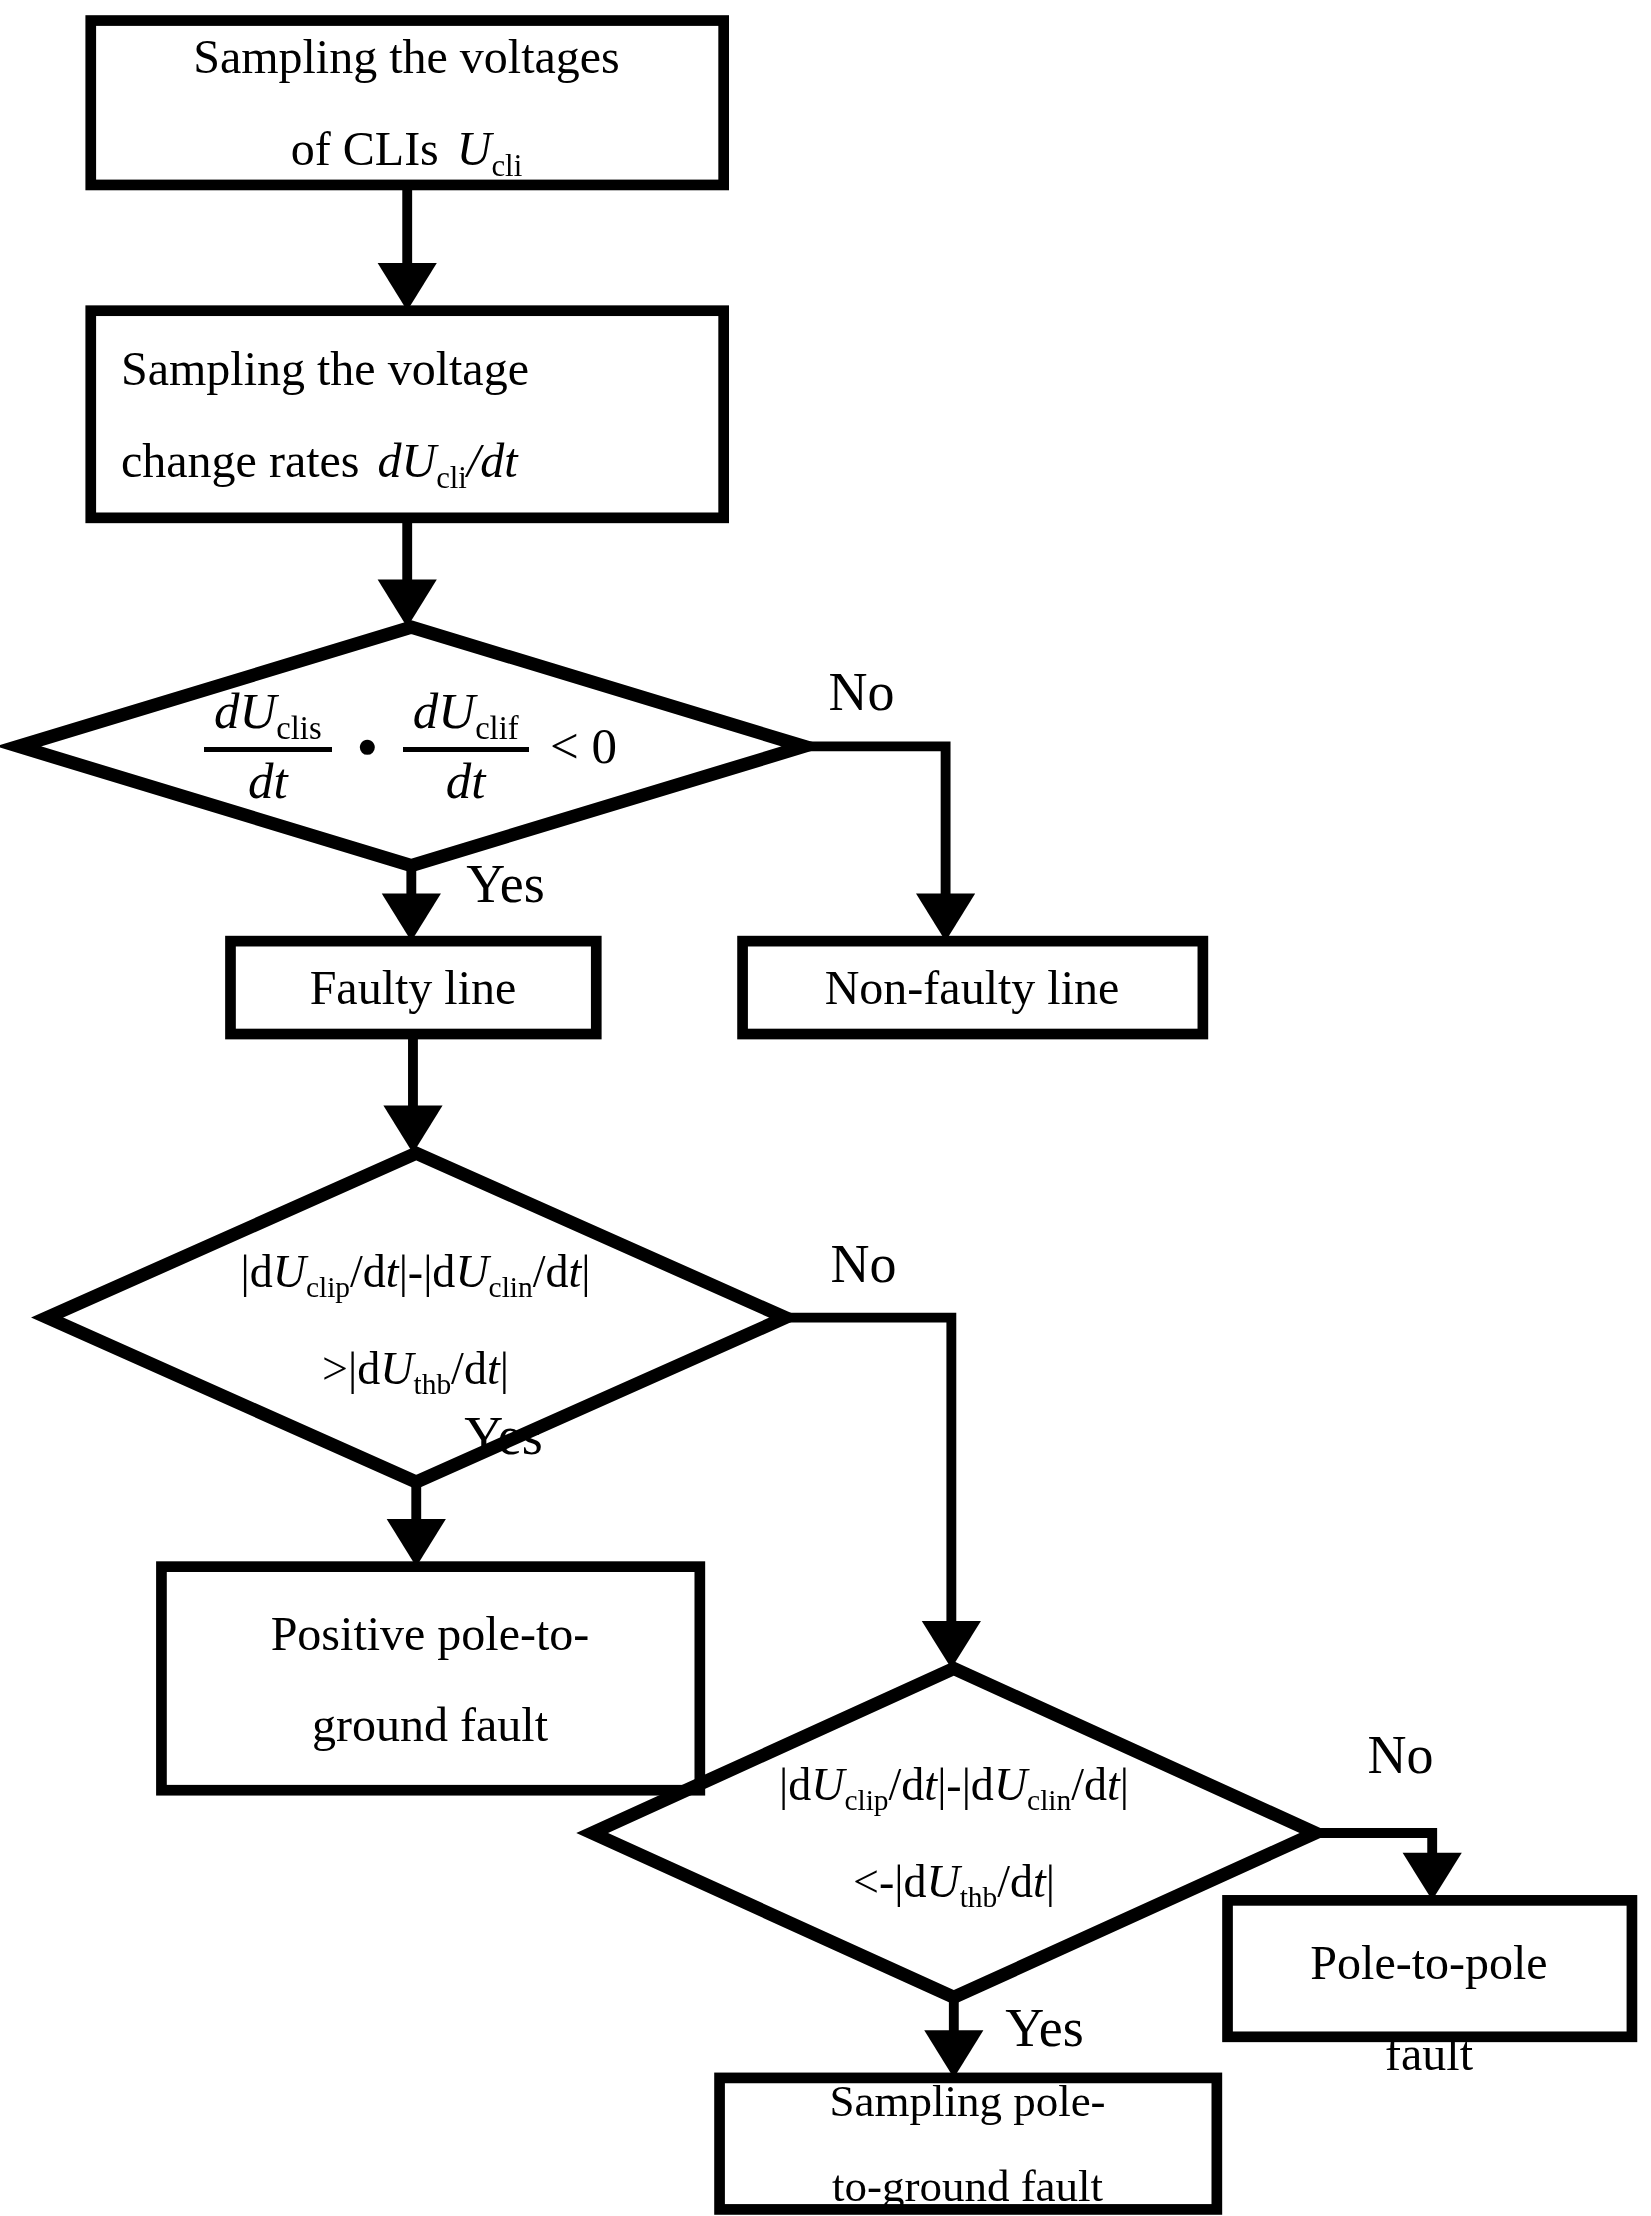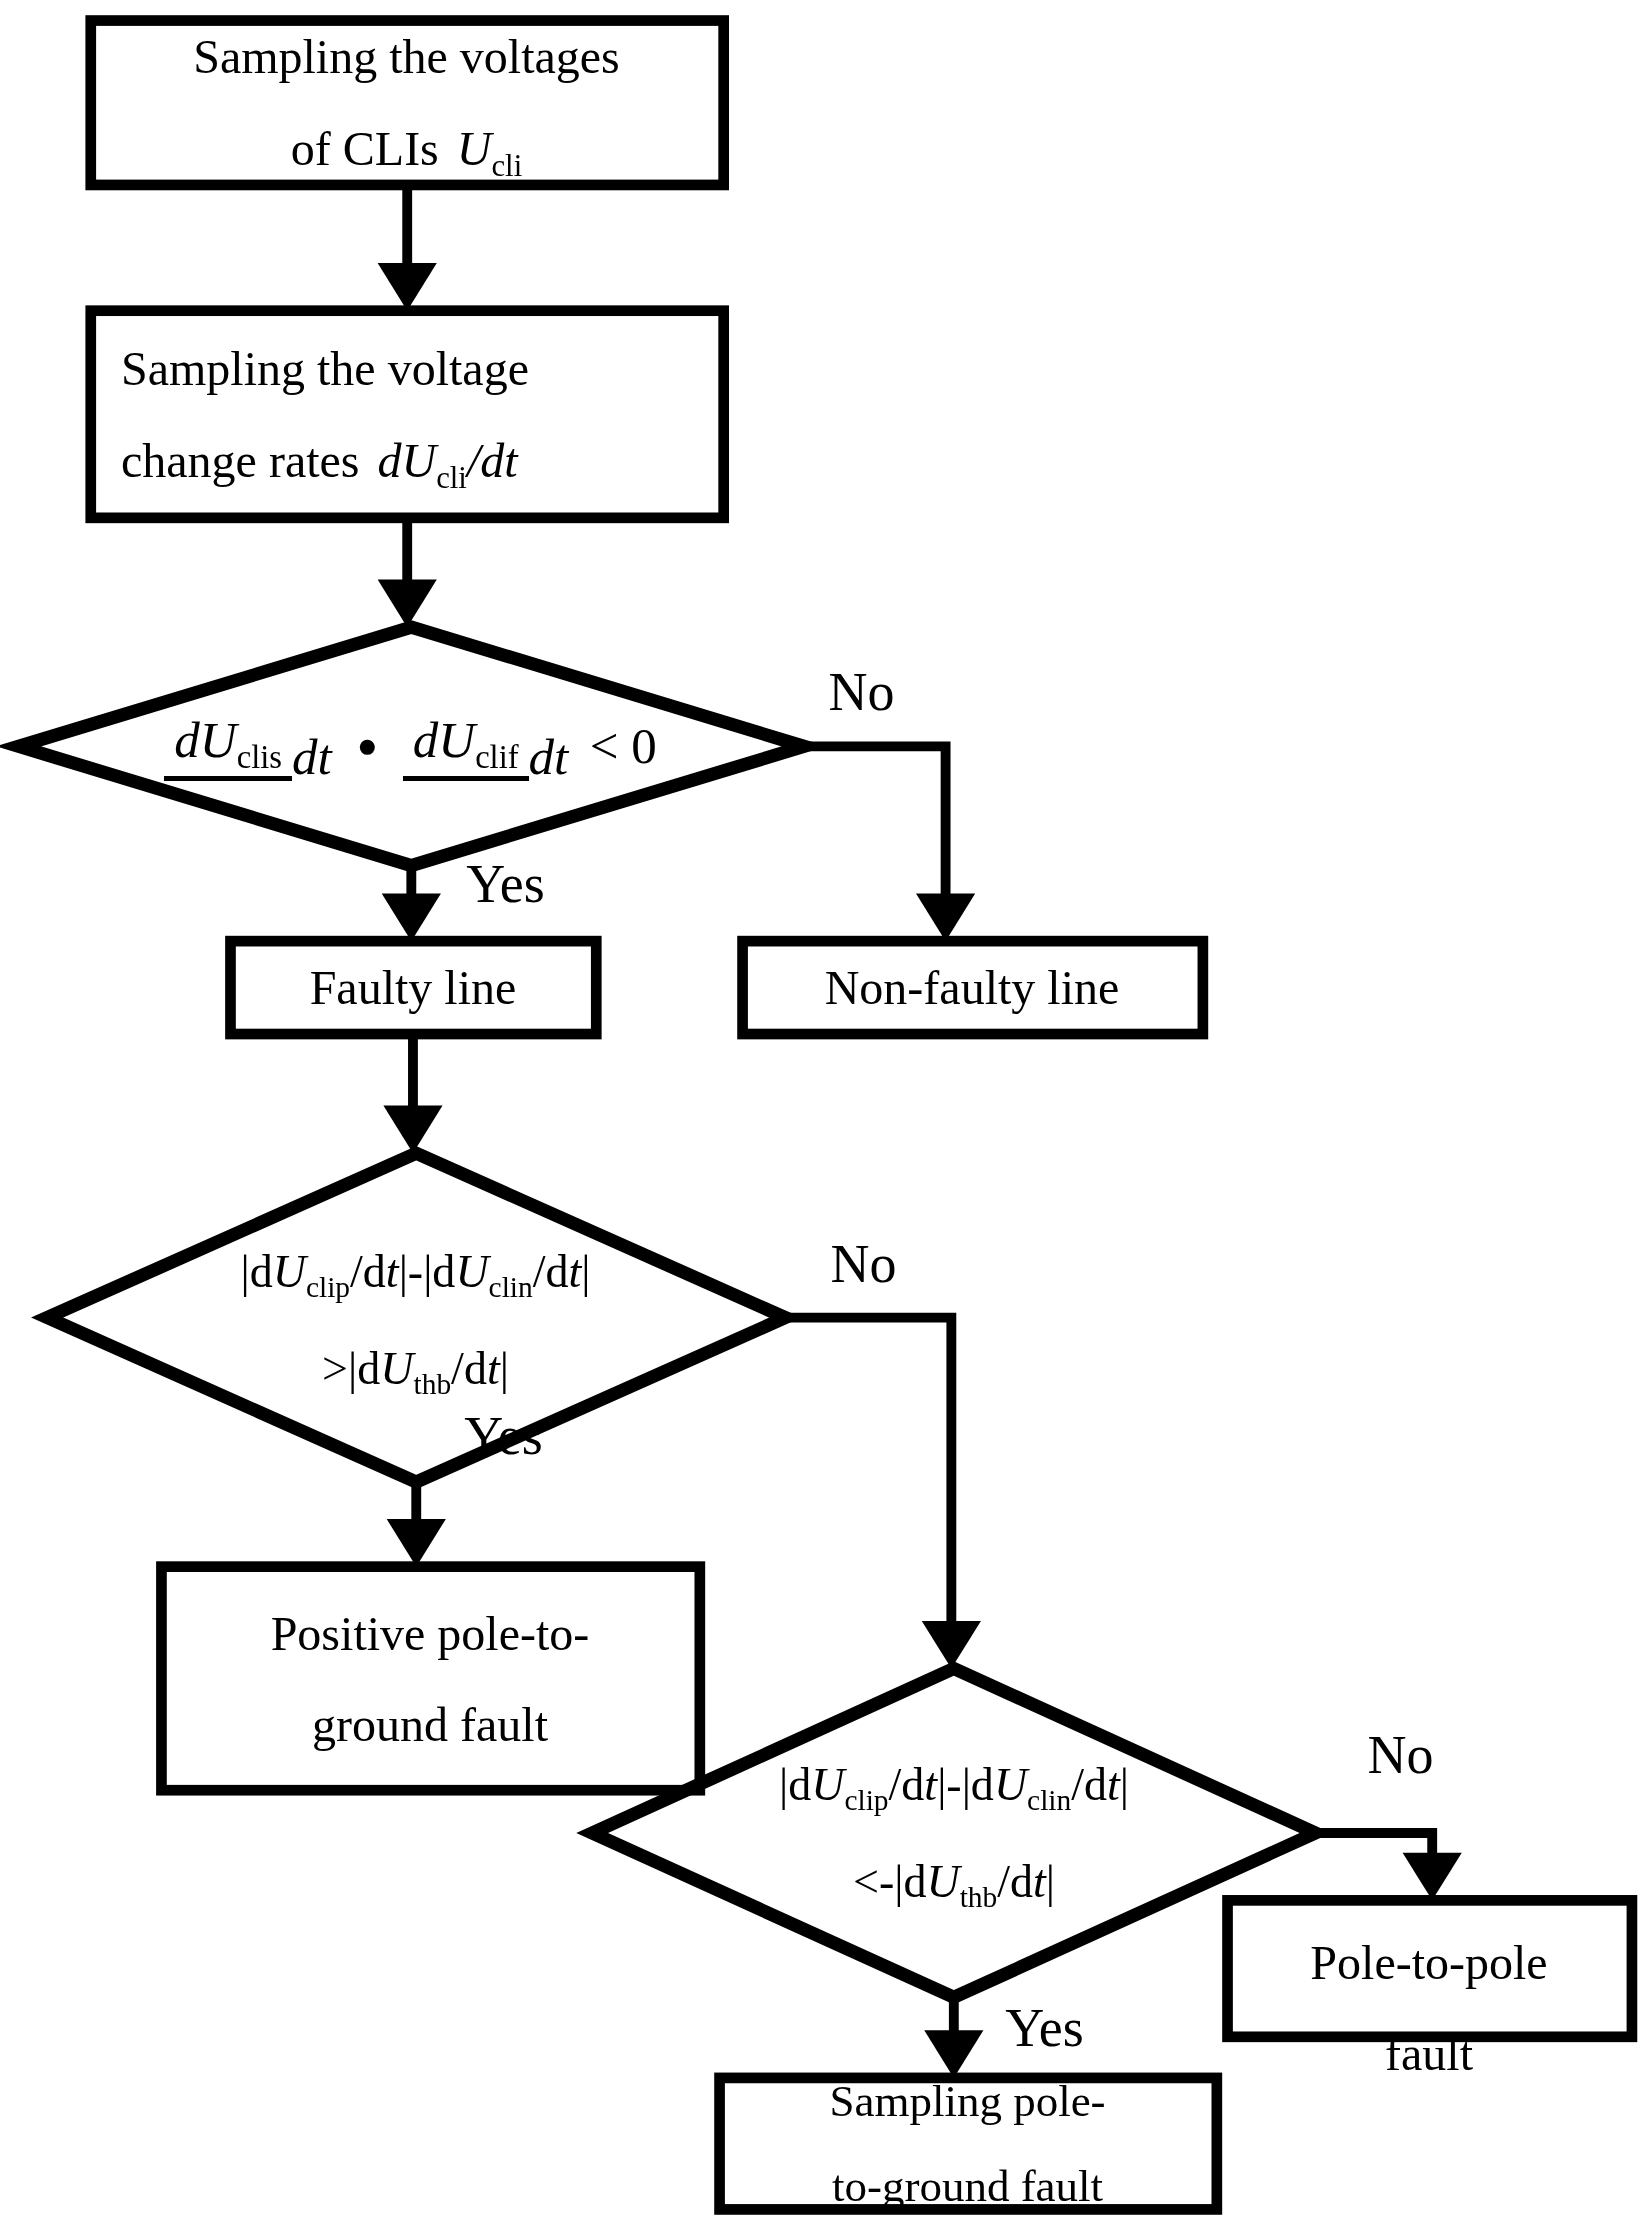--- a/index.html
+++ b/index.html
@@ -23,23 +23,23 @@
   .col{flex-direction:column;gap:24px;}
   .box-label{font-size:48px;line-height:1.4;}
   .single{font-size:48px;}
   .branch-label{font-size:54px;line-height:1;}
   .leftalign{align-items:flex-start;text-align:left;padding-left:31px;box-sizing:border-box;}
   
   .it{font-style:italic;}
   sub{font-size:0.64em;font-style:normal;line-height:0;}
   .fm{font-size:46px;white-space:nowrap;}
   .fmline{margin:10px 0;}
-  .frac{display:inline-flex;flex-direction:row;align-items:center;font-size:51px;}
+  .frac{display:inline-flex;flex-direction:column;align-items:center;font-size:51px;}
   .frac .num{display:inline-block;border-bottom:5.8px solid #000;padding:0 10px 6.6px;}
-  .frac .den{padding-top:22px;}
+  .frac .den{padding-top:0;}
   .dot{font-size:35px;margin:0 25px;}
   .cmp{font-size:51px;margin-left:21.4px;white-space:nowrap;}
   .calcline{display:block;}
   .fgap{display:inline-block;width:18px;}
 </style>
 </head>
 <body>
 
 <div id="canvas">
 

